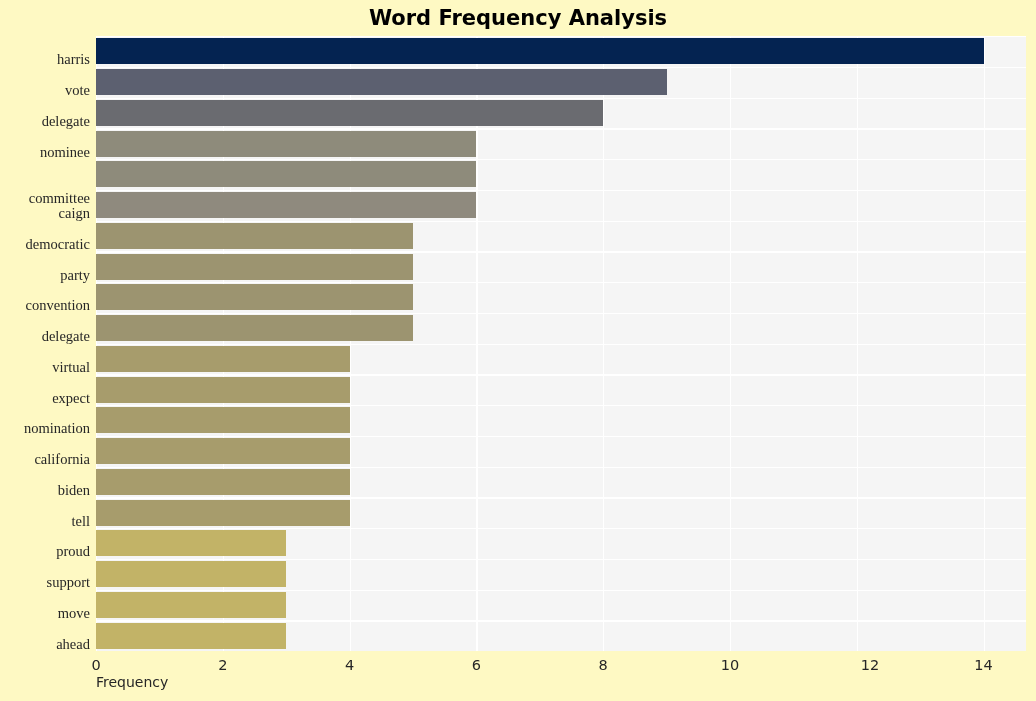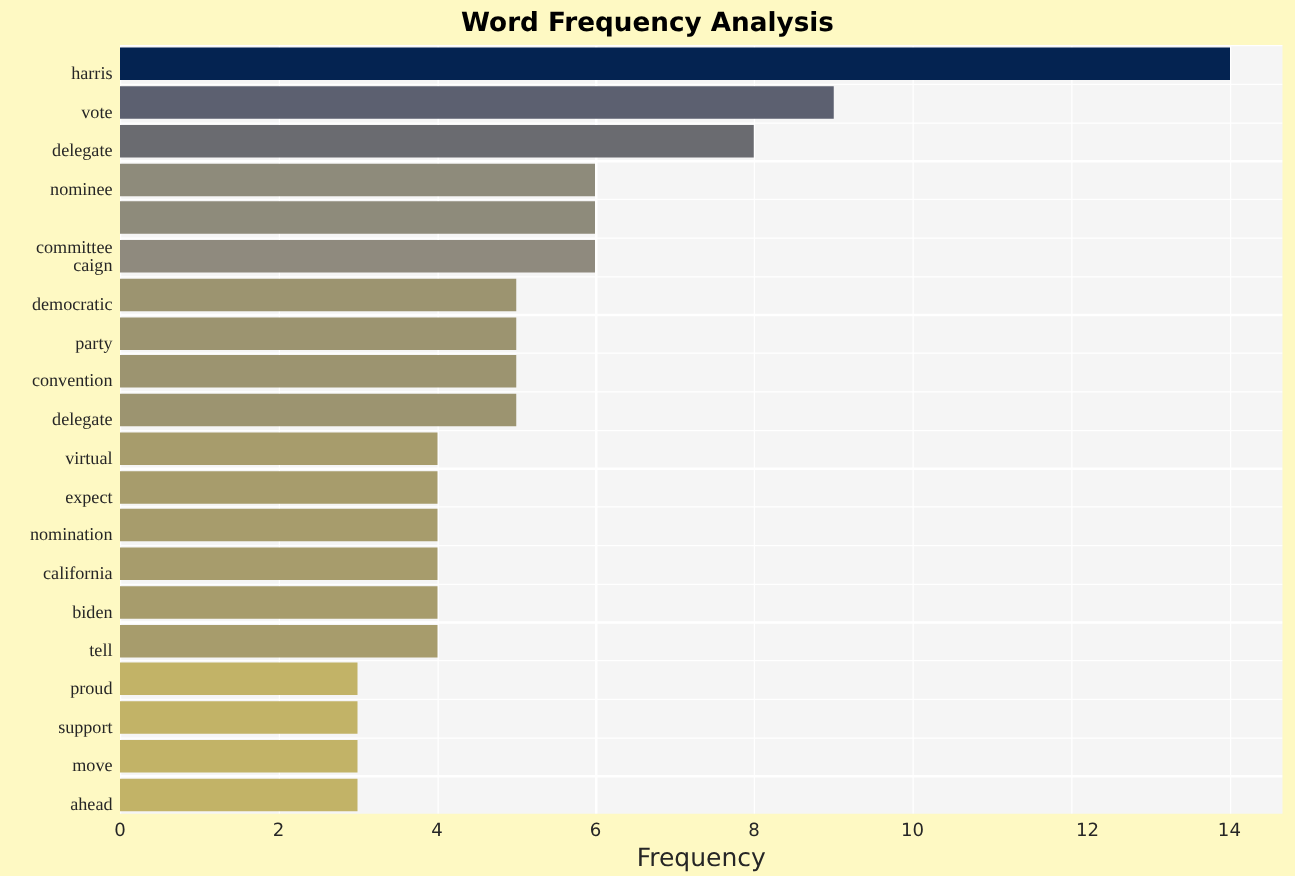--- a/index.html
+++ b/index.html
@@ -92,22 +92,22 @@
     margin-left: -20px;
     text-align: center;
     font-size: 14.5px;
     color: #262626;
   }
   #xaxis-title {
     position: absolute;
     left: 96px;
     top: 674px;
     width: 930px;
-    text-align: center;
-    font-size: 20px;
+    text-align: left;
+    font-size: 14px;
     color: #262626;
   }
 </style>
 </head>
 <body>
 
 <div id="figure" style="background: #fef9c3;">
 
   <div id="chart-title">Word Frequency Analysis</div>
 

